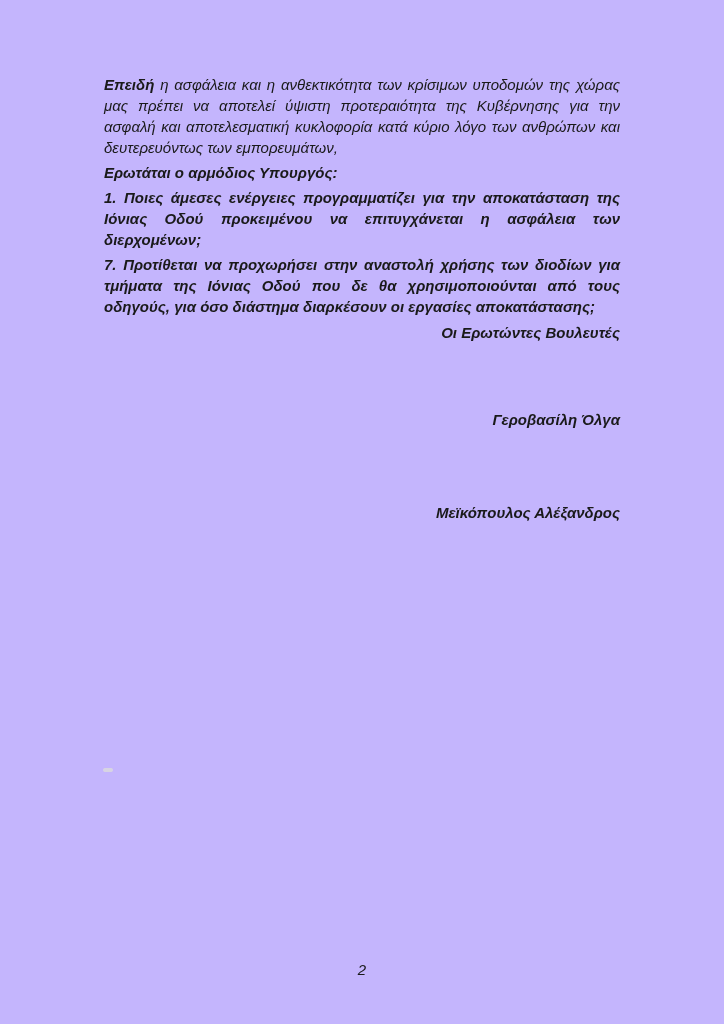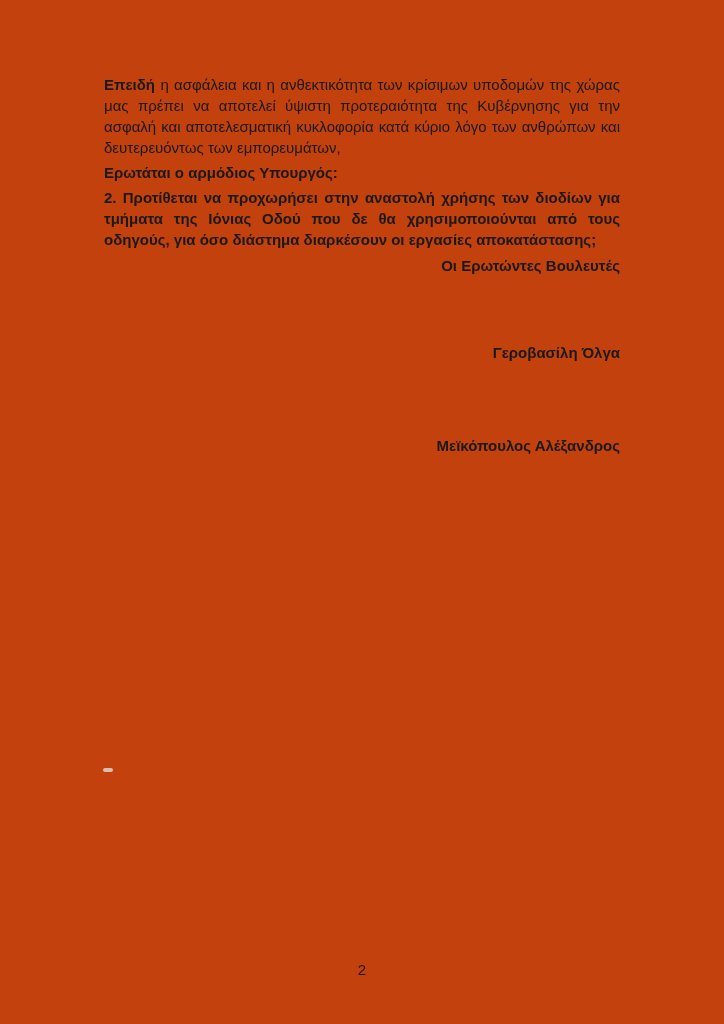--- a/index.html
+++ b/index.html
@@ -11,21 +11,22 @@
     height: 1024px;
     background: #ffffff;
     font-family: "Liberation Sans", sans-serif;
     color: #1a1a1a;
     position: relative;
     overflow: hidden;
   }
   .page {
     position: absolute;
     inset: 0;
-    background: #c2410c;
+    background: #c4b5fd;
+    font-style: italic;
   }
   .content {
     position: absolute;
     left: 104px;
     top: 74px;
     width: 516px;
     font-size: 15px;
     line-height: 21px;
   }
   .para {
@@ -75,22 +76,23 @@
 <body>
 
 <div class="page">
 
   <div class="content">
 
     <p class="para justify"><b>Επειδή</b> <span>η ασφάλεια και η ανθεκτικότητα των κρίσιμων υποδομών της χώρας μας πρέπει να αποτελεί ύψιστη προτεραιότητα της Κυβέρνησης για την ασφαλή και αποτελεσματική κυκλοφορία κατά κύριο λόγο των ανθρώπων και δευτερευόντως των εμπορευμάτων,</span></p>
 
     <p class="para bold">Ερωτάται ο αρμόδιος Υπουργός:</p>
 
+    <p class="para bold justify">1. Ποιες άμεσες ενέργειες προγραμματίζει για την αποκατάσταση της Ιόνιας Οδού προκειμένου να επιτυγχάνεται η ασφάλεια των διερχομένων;</p>
 
-    <p class="para bold justify">2. Προτίθεται να προχωρήσει στην αναστολή χρήσης των διοδίων για τμήματα της Ιόνιας Οδού που δε θα χρησιμοποιούνται από τους οδηγούς, για όσο διάστημα διαρκέσουν οι εργασίες αποκατάστασης;</p>
+    <p class="para bold justify">7. Προτίθεται να προχωρήσει στην αναστολή χρήσης των διοδίων για τμήματα της Ιόνιας Οδού που δε θα χρησιμοποιούνται από τους οδηγούς, για όσο διάστημα διαρκέσουν οι εργασίες αποκατάστασης;</p>
 
     <p class="center bold signatories-heading">Οι Ερωτώντες Βουλευτές</p>
 
     <p class="center bold name name-1">Γεροβασίλη Όλγα</p>
 
     <p class="center bold name name-2">Μεϊκόπουλος Αλέξανδρος</p>
 
 
   </div>
 

